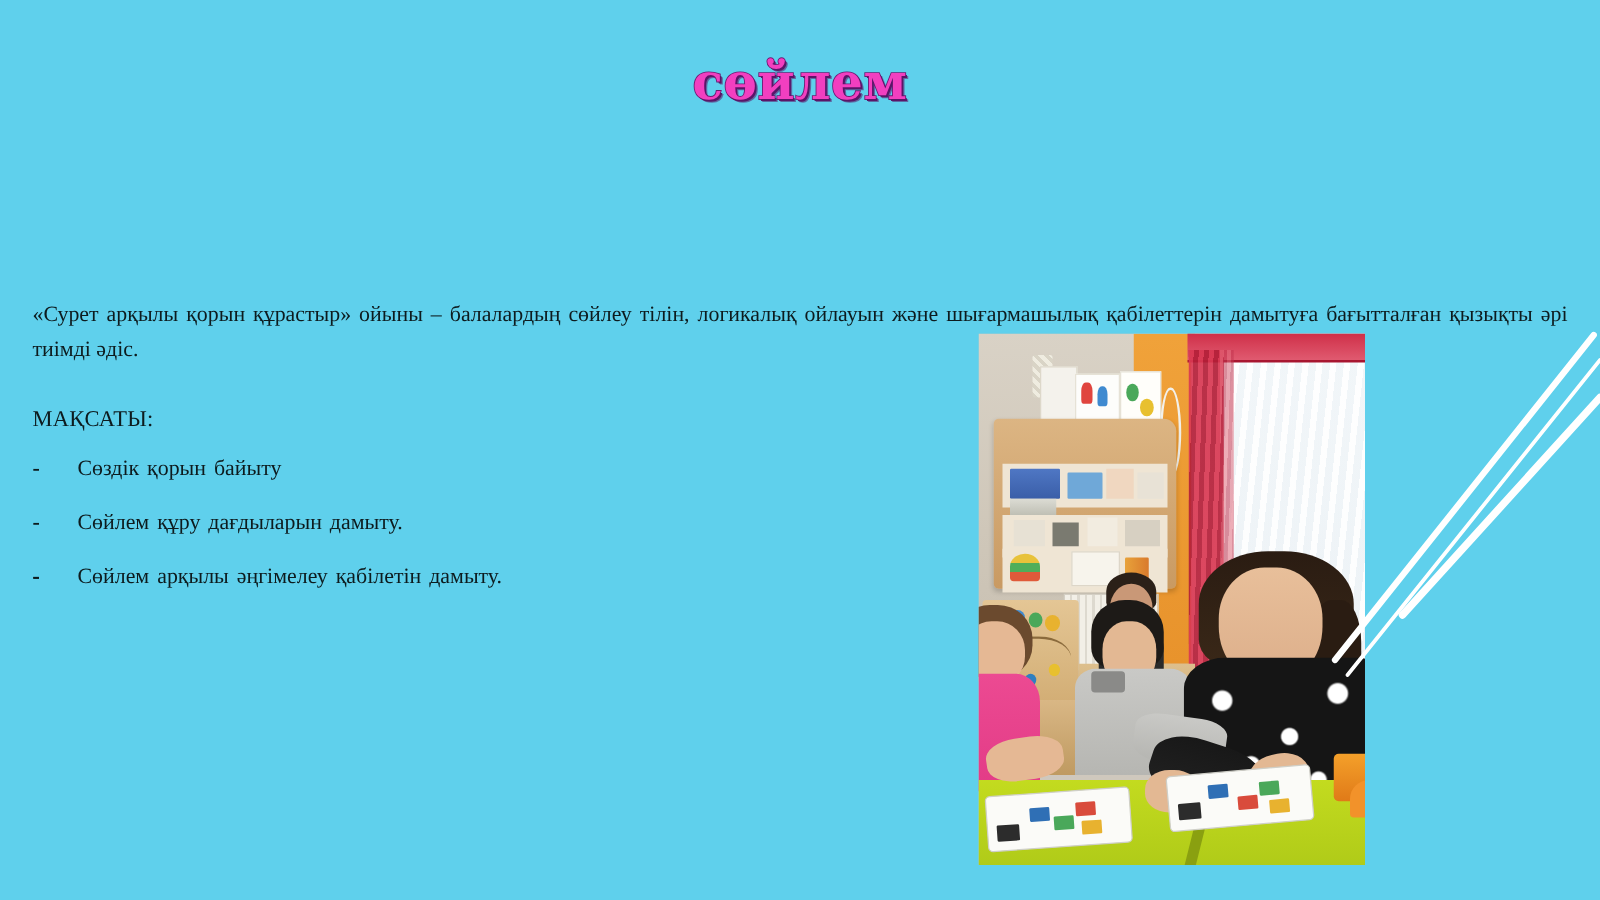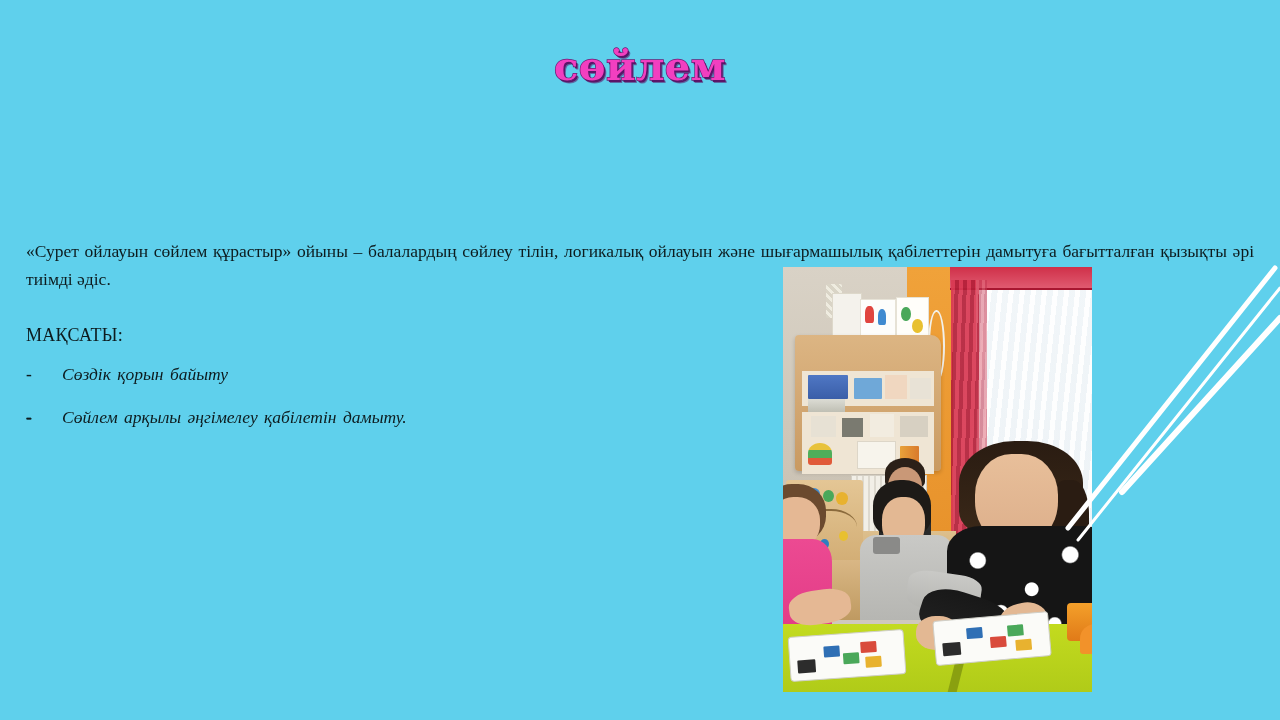--- a/index.html
+++ b/index.html
@@ -99,21 +99,20 @@
   }
   .goal-bullet {
     position: absolute;
     left: 0;
     top: 0;
     font-weight: bold;
     color: #0d1b1e;
   }
   .goal-text {
     word-spacing: 2px;
-    font-style: italic;
   }
 
   
   .photo {
     position: absolute;
     left: 783px;
     top: 267px;
     width: 309px;
     height: 425px;
     overflow: hidden;
@@ -498,31 +497,32 @@
 </style>
 </head>
 <body>
 
 <div class="slide">
 
   <div class="title-block">
     <div class="title-line">сөйлем</div>
   </div>
 
-  <p class="intro">«Сурет ойлауын сөйлем құрастыр» ойыны – балалардың сөйлеу тілін, логикалық ойлауын және шығармашылық қабілеттерін дамытуға бағытталған қызықты әрі тиімді әдіс.</p>
+  <p class="intro">«Сурет арқылы қорын құрастыр» ойыны – балалардың сөйлеу тілін, логикалық ойлауын және шығармашылық қабілеттерін дамытуға бағытталған қызықты әрі тиімді әдіс.</p>
 
   <div class="goals-heading">МАҚСАТЫ:</div>
 
   <ul class="goals-list">
     <li class="goal-item">
       <span class="goal-bullet">-</span>
       <span class="goal-text">Сөздік қорын байыту</span>
     </li>
     <li class="goal-item">
       <span class="goal-bullet">-</span>
+      <span class="goal-text">Сөйлем құру дағдыларын дамыту.</span>
     </li>
     <li class="goal-item">
       <span class="goal-bullet">-</span>
     </li>
     <li class="goal-item">
       <span class="goal-bullet">-</span>
       <span class="goal-text">Сөйлем арқылы әңгімелеу  қабілетін дамыту.</span>
     </li>
   </ul>
 

